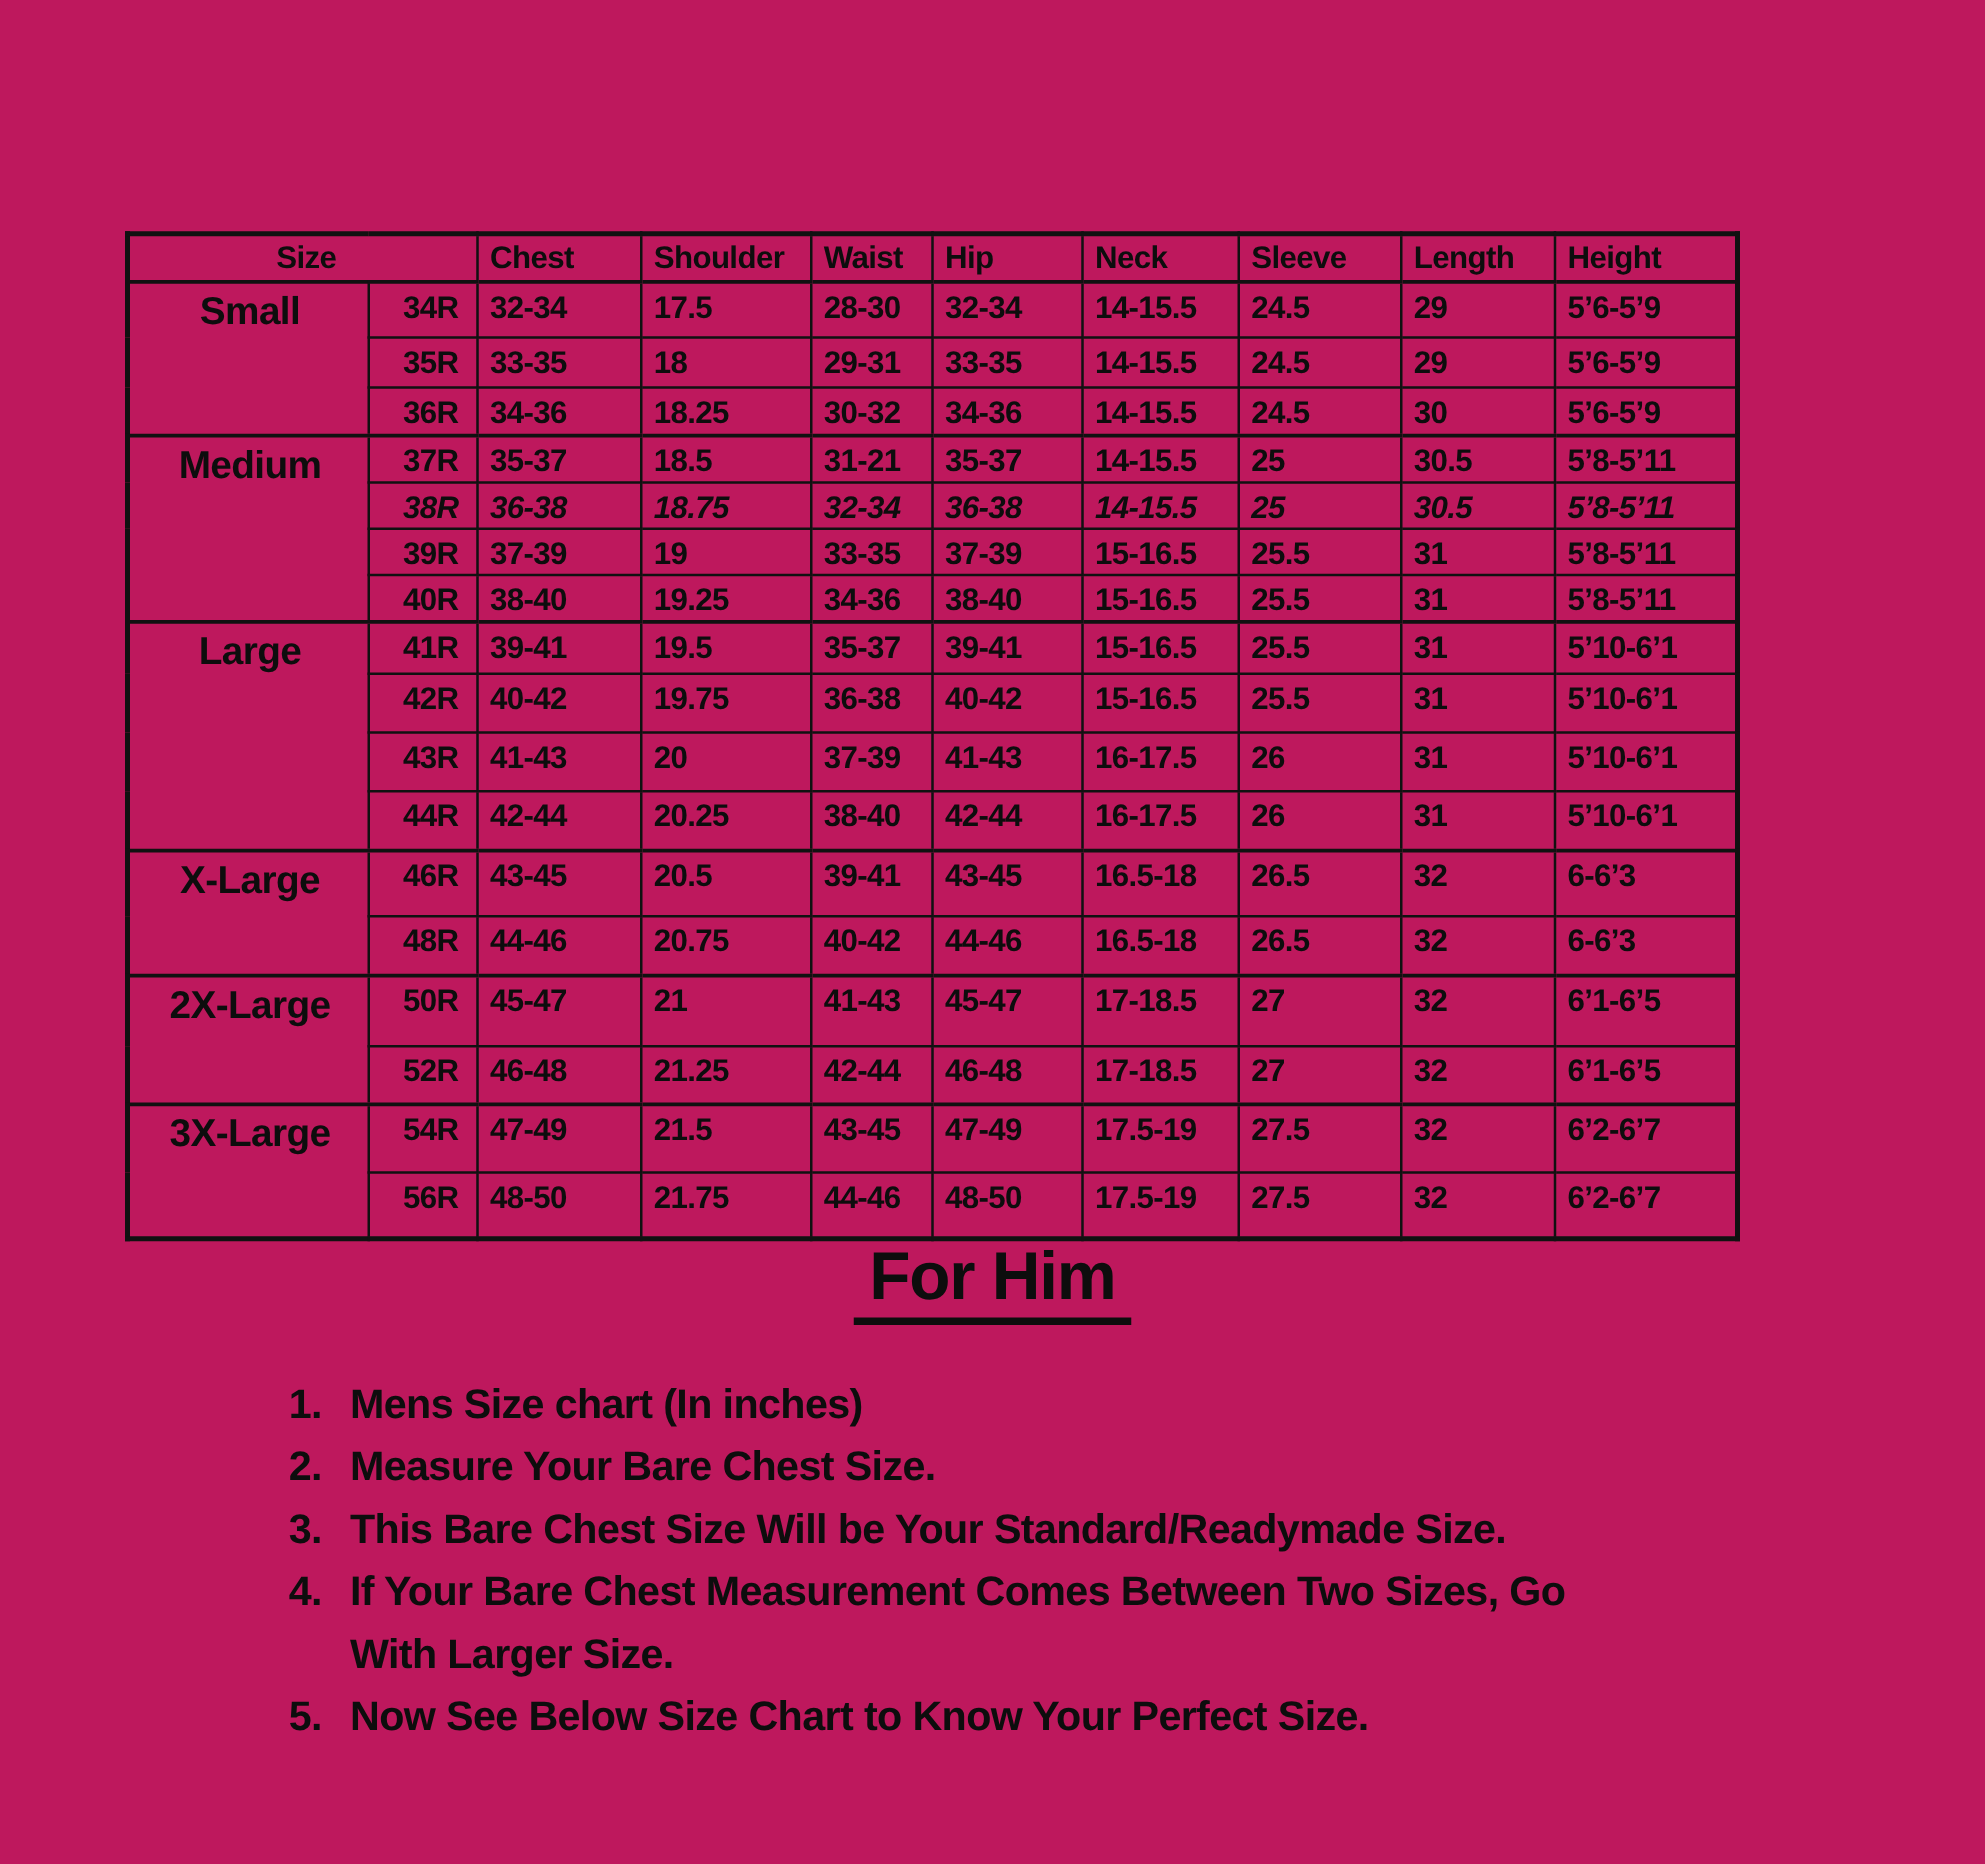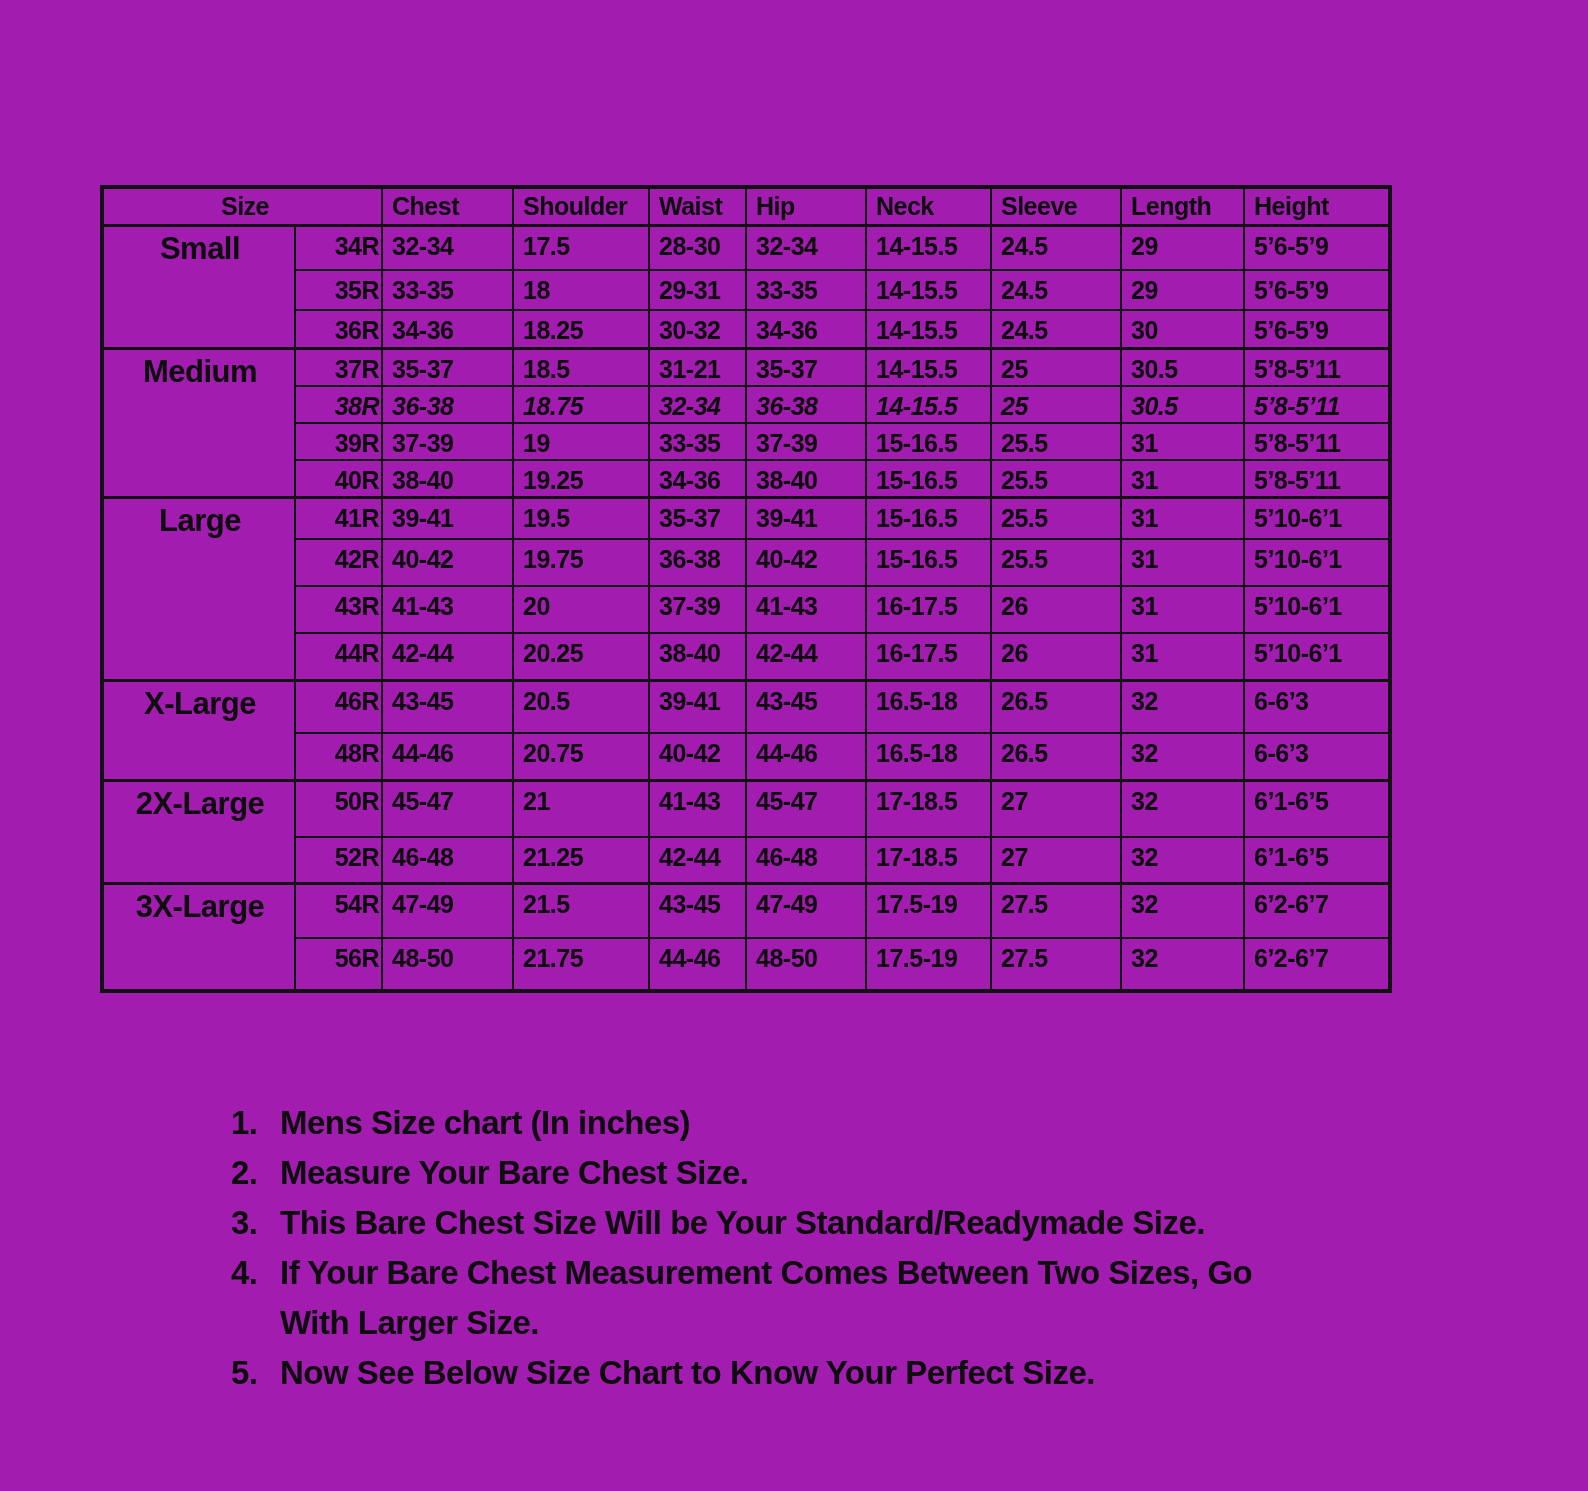--- a/index.html
+++ b/index.html
@@ -5,21 +5,21 @@
   * { margin: 0; padding: 0; box-sizing: border-box; }
   html, body {
     width: 1588px;
     height: 1491px;
     background: #ffffff;
     font-family: "Liberation Sans", sans-serif;
     color: #0d0d0d;
     position: relative;
     overflow: hidden;
   }
-  .sheet { position: absolute; inset: 0; background: #a21caf; }
+  .sheet { position: absolute; inset: 0; background: #be185d; }
 
   
   .table-wrap {
     position: absolute;
     left: 100px;
     top: 185px;
     width: 1292px;
   }
   table.size-table {
     border-collapse: collapse;
@@ -46,21 +46,21 @@
     border-bottom: 3px solid #111111;
   }
   table.size-table tr.header-row th.size-head { text-align: center; }
   table.size-table td.group-label {
     font-size: 31px;
     text-align: center;
     padding: 4px 0 2px 2px;
     line-height: 36px;
     letter-spacing: -0.5px;
   }
-  table.size-table td.code { text-align: right; padding-left: 14px; padding-right: 2px; }
+  table.size-table td.code { text-align: center; padding-left: 14px; padding-right: 2px; }
   table.size-table tr.group-start td { border-top: 3px solid #111111; }
 
   
   .for-him-wrap {
     position: absolute;
     top: 992px;
     left: 0;
     width: 100%;
     text-align: center;
   }
@@ -312,20 +312,23 @@
             <td>48-50</td>
             <td>17.5-19</td>
             <td>27.5</td>
             <td>32</td>
             <td>6’2-6’7</td>
           </tr>
         </tbody>
     </table>
   </div>
 
+  <div class="for-him-wrap">
+    <span class="for-him">For Him</span>
+  </div>
 
   <div class="instructions">
       <div class="instruction-item">
         <span class="instruction-num">1.</span>
         <span class="instruction-text">Mens Size chart (In inches)</span>
       </div>
       <div class="instruction-item">
         <span class="instruction-num">2.</span>
         <span class="instruction-text">Measure Your Bare Chest Size.</span>
       </div>

